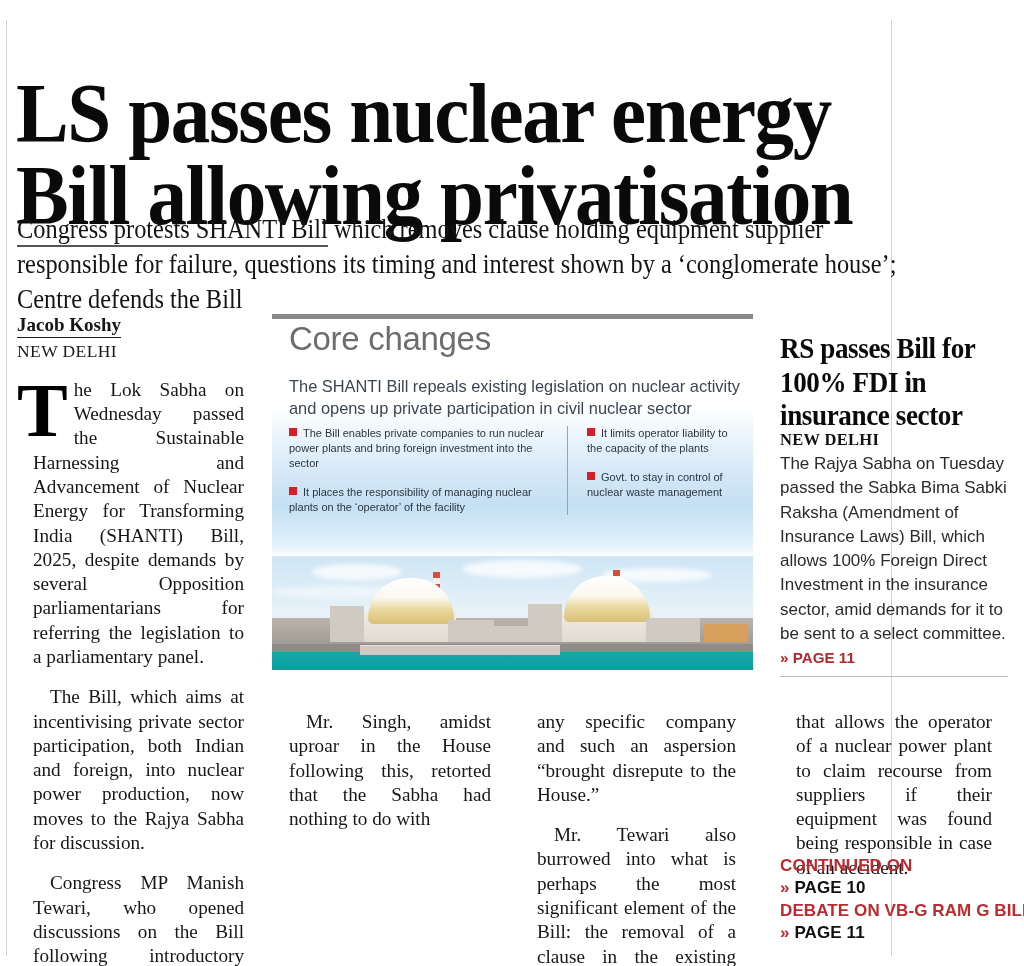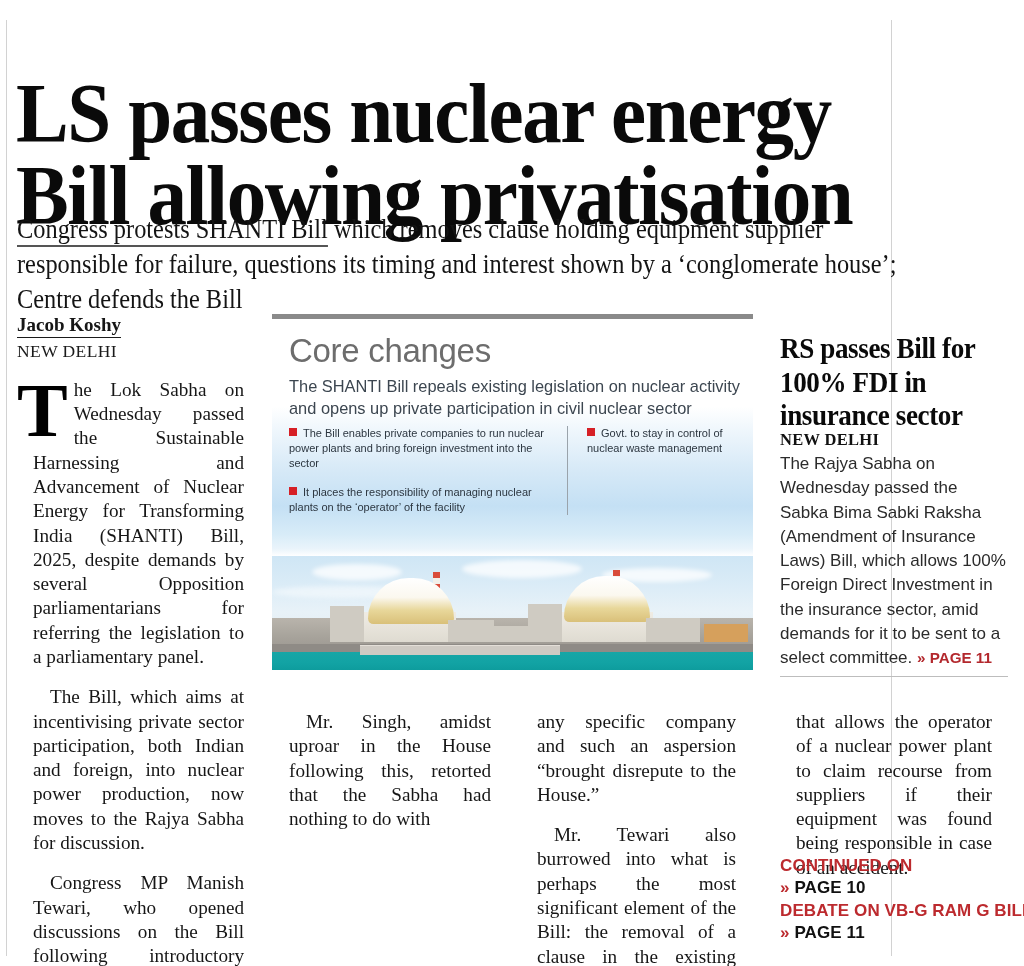--- a/index.html
+++ b/index.html
@@ -137,21 +137,21 @@
   }
   .info-rule {
     position: absolute;
     left: 0; top: 0;
     width: 481px;
     height: 5px;
     background: #8a8a8a;
   }
   .info-title {
     position: absolute;
-    left: 17px; top: 18px;
+    left: 17px; top: 6px;
     font-family: "Liberation Sans", sans-serif;
     font-weight: 300;
     font-size: 33px;
     letter-spacing: -0.3px;
     color: #6d6d6d;
   }
   .info-sub {
     position: absolute;
     left: 17px; top: 62px;
     width: 452px;
@@ -340,20 +340,21 @@
     <div class="info-rule"></div>
     <div class="info-title">Core changes</div>
     <div class="info-sub">The  SHANTI Bill repeals existing legislation on nuclear activity and opens up private participation in civil nuclear sector</div>
 
     <div class="bullets">
       <div class="bcol left">
         <div class="bullet"><span class="sq"></span><span>The Bill enables private companies to run nuclear power plants and bring foreign investment into the sector</span></div>
         <div class="bullet"><span class="sq"></span><span>It places the responsibility of managing nuclear plants on the ‘operator’ of the facility</span></div>
       </div>
       <div class="bcol right">
+        <div class="bullet"><span class="sq"></span><span>It limits operator liability to the capacity of the plants</span></div>
         <div class="bullet"><span class="sq"></span><span>Govt. to stay in control of nuclear waste management</span></div>
       </div>
     </div>
 
     <div class="photo">
       <div class="sky"></div>
       <div class="cloud" style="left:40px;top:8px;width:90px;height:16px;"></div>
       <div class="cloud" style="left:190px;top:4px;width:120px;height:18px;"></div>
       <div class="cloud" style="left:330px;top:12px;width:110px;height:14px;"></div>
       <div class="cloud" style="left:0px;top:30px;width:140px;height:12px;opacity:.6;"></div>
@@ -379,21 +380,21 @@
         <div class="annex" style="left:374px;top:62px;width:54px;height:24px;"></div>
       </div>
 
       <div class="annex" style="left:214px;top:70px;width:60px;height:16px;"></div>
       <div class="annex" style="left:432px;top:68px;width:44px;height:18px;background:#d6a05c;"></div>
     </div>
   </div>
 
   <h2 class="side-head">RS passes Bill for 100% FDI in insurance sector</h2>
   <div class="side-dateline">NEW DELHI</div>
-  <div class="side-body"><span>The Rajya Sabha on Wednesday passed the Sabka Bima Sabki Raksha (Amendment of Insurance Laws) Bill, which allows 100% Foreign Direct Investment in the insurance sector, amid demands for it to be sent to a select committee. </span><span class="pageref">» PAGE 11</span></div>
+  <div class="side-body"><span>The Rajya Sabha on Tuesday passed the Sabka Bima Sabki Raksha (Amendment of Insurance Laws) Bill, which allows 100% Foreign Direct Investment in the insurance sector, amid demands for it to be sent to a select committee. </span><span class="pageref">» PAGE 11</span></div>
   <div class="side-divider"></div>
 
   <div class="col" id="col2b">
     <p>Mr. Singh, amidst uproar in the House following this, retorted that the Sabha had nothing to do with</p>
   </div>
 
   <div class="col" id="col3b">
     <p class="first">any specific company and such an aspersion “brought disrepute to the House.”</p>
     <p>Mr. Tewari also burrowed into what is perhaps the most significant element of the Bill: the removal of a clause in the existing Civil Liability for Nuclear Damage Act, 2010,</p>
   </div>

